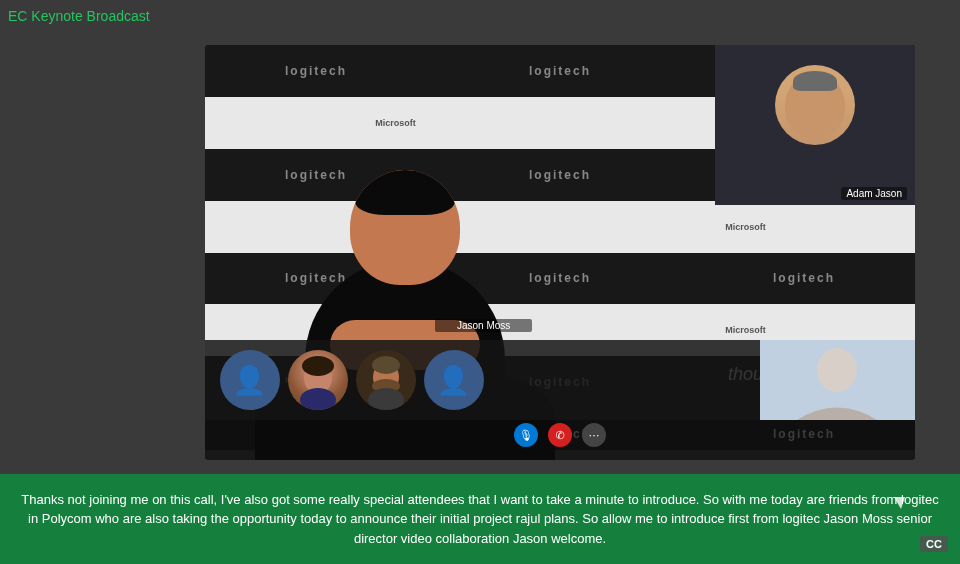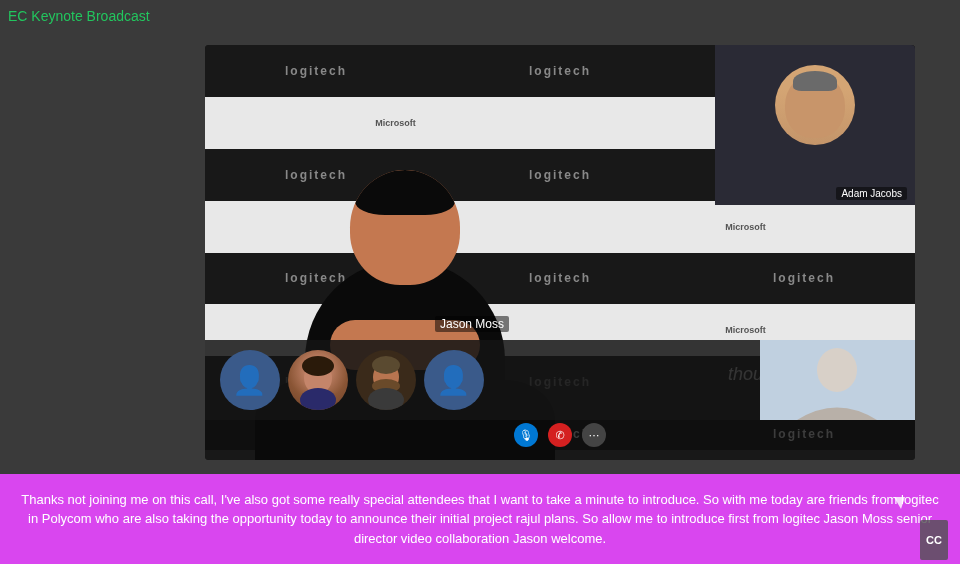--- a/index.html
+++ b/index.html
@@ -37,23 +37,23 @@
     .ms-green { background: #7fba00; }
     .ms-blue { background: #00a4ef; }
     .ms-yellow { background: #ffb900; }
 
     
     .participant-name {
       position: absolute;
       bottom: 5px;
       left: 8px;
       color: #ffffff;
-      font-size: 12px;
+      font-size: 10px;
       background: rgba(0,0,0,0.5);
-      padding: 1px 5px;
+      padding: 1px 22px;
       border-radius: 2px;
     }
 
     
     #adam-pip {
       position: absolute;
       top: 0;
       right: 0;
       width: 200px;
       height: 160px;
@@ -186,44 +186,44 @@
     .ctrl-red { background: #d42020; color: white; }
     .ctrl-dark { background: #444; color: white; }
 
     
     #subtitle-area {
       position: absolute;
       bottom: 0;
       left: 0;
       right: 0;
       min-height: 90px;
-      background: #d946ef;
+      background: #15803d;
       display: flex;
       align-items: center;
       padding: 0 15px;
       justify-content: center;
     }
 
     #subtitle-text {
       color: #ffffff;
       font-size: 13px;
       line-height: 1.5;
       text-align: center;
       flex: 1;
     }
 
     #cc-badge {
       position: absolute;
       right: 12px;
-      bottom: 4px;
+      bottom: 12px;
       background: rgba(80,80,80,0.8);
       color: #fff;
       font-size: 11px;
       font-weight: 700;
-      padding: 14px 6px;
+      padding: 2px 6px;
       border-radius: 2px;
     }
 
     
     #cursor {
       position: absolute;
       right: 55px;
       bottom: 55px;
       width: 0;
       height: 0;
@@ -460,21 +460,21 @@
     <span>Jason Moss</span>
   </div>
 
   <div id="adam-pip">
     <div id="adam-avatar">
       <div class="adam-head-shape">
         <div class="adam-hair"></div>
       </div>
     </div>
     <div class="adam-name">
-      <span>Adam Jacobs</span>
+      <span>Adam Jason</span>
     </div>
   </div>
 
   <div class="logitech-watermark">
     <span>thoughtstuff.co.uk</span>
   </div>
 
   <div id="participants-strip">
 
     <div class="thumb">

